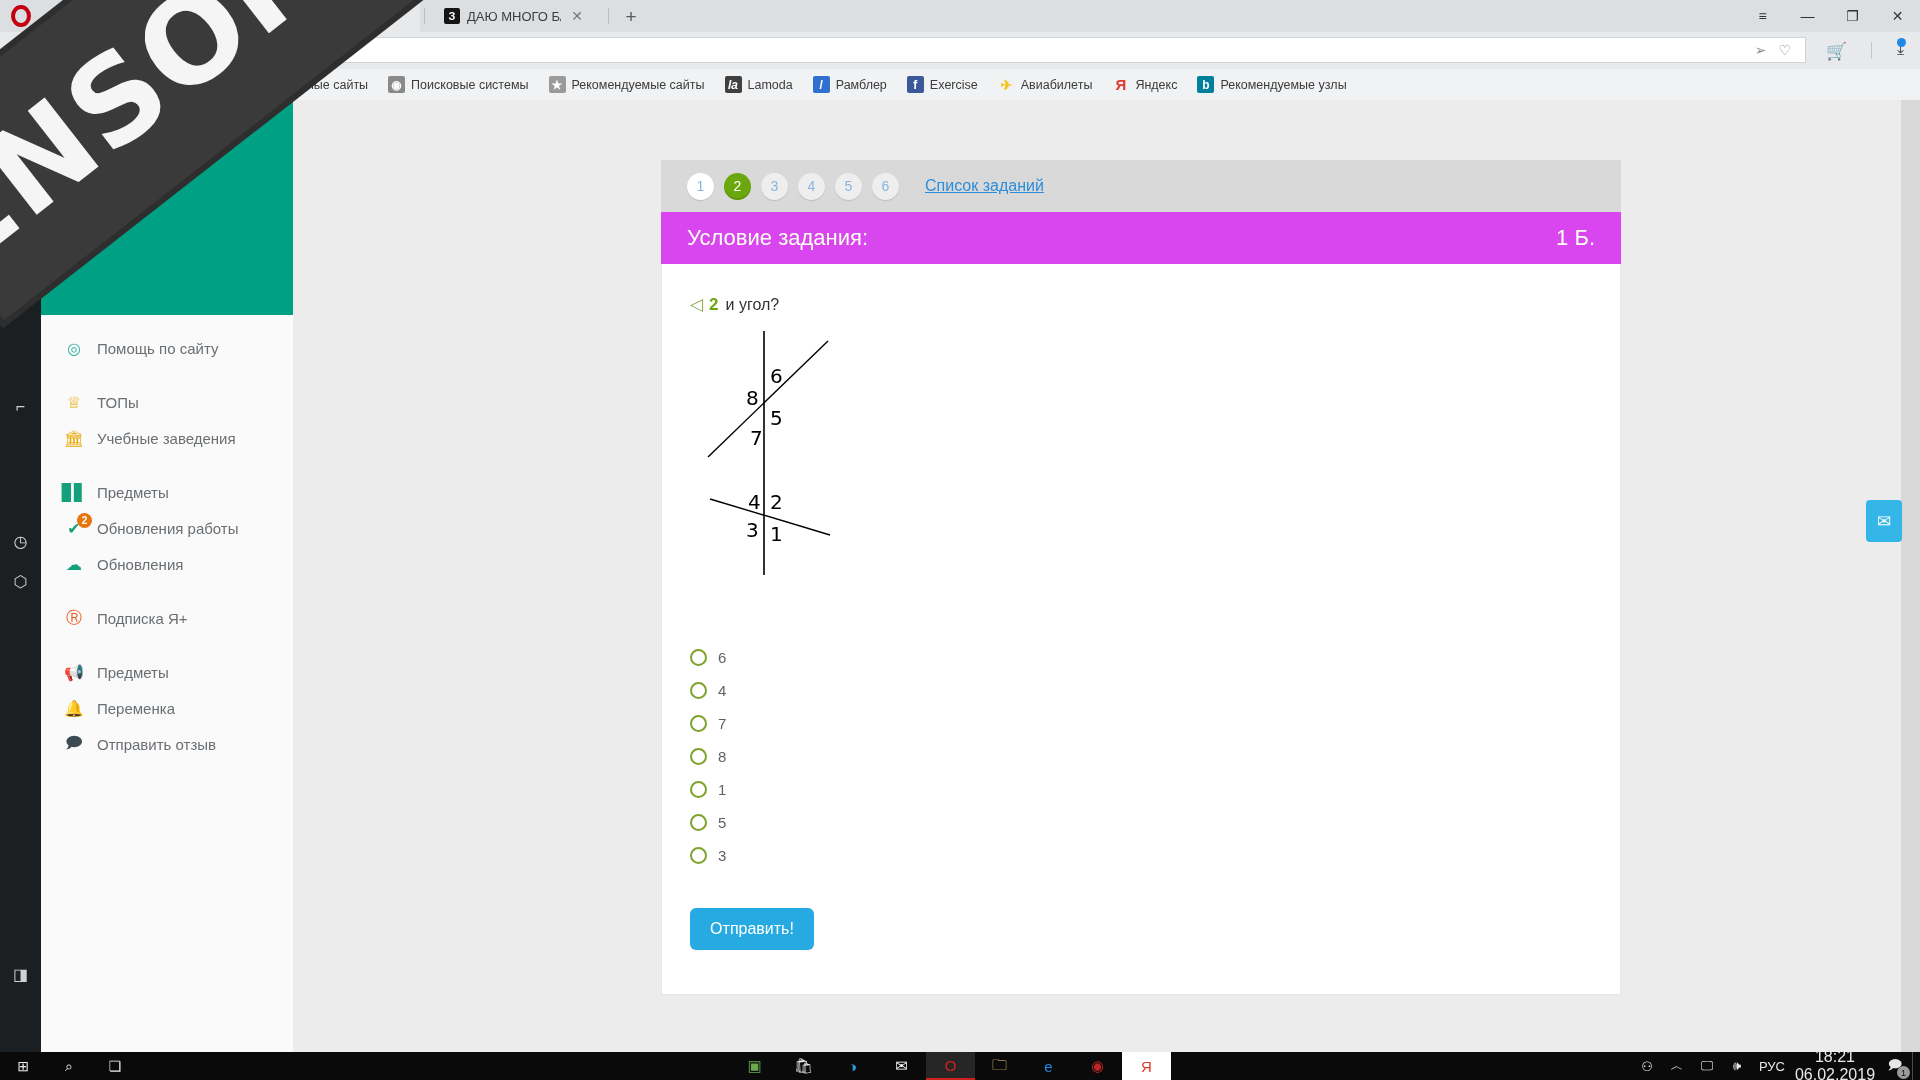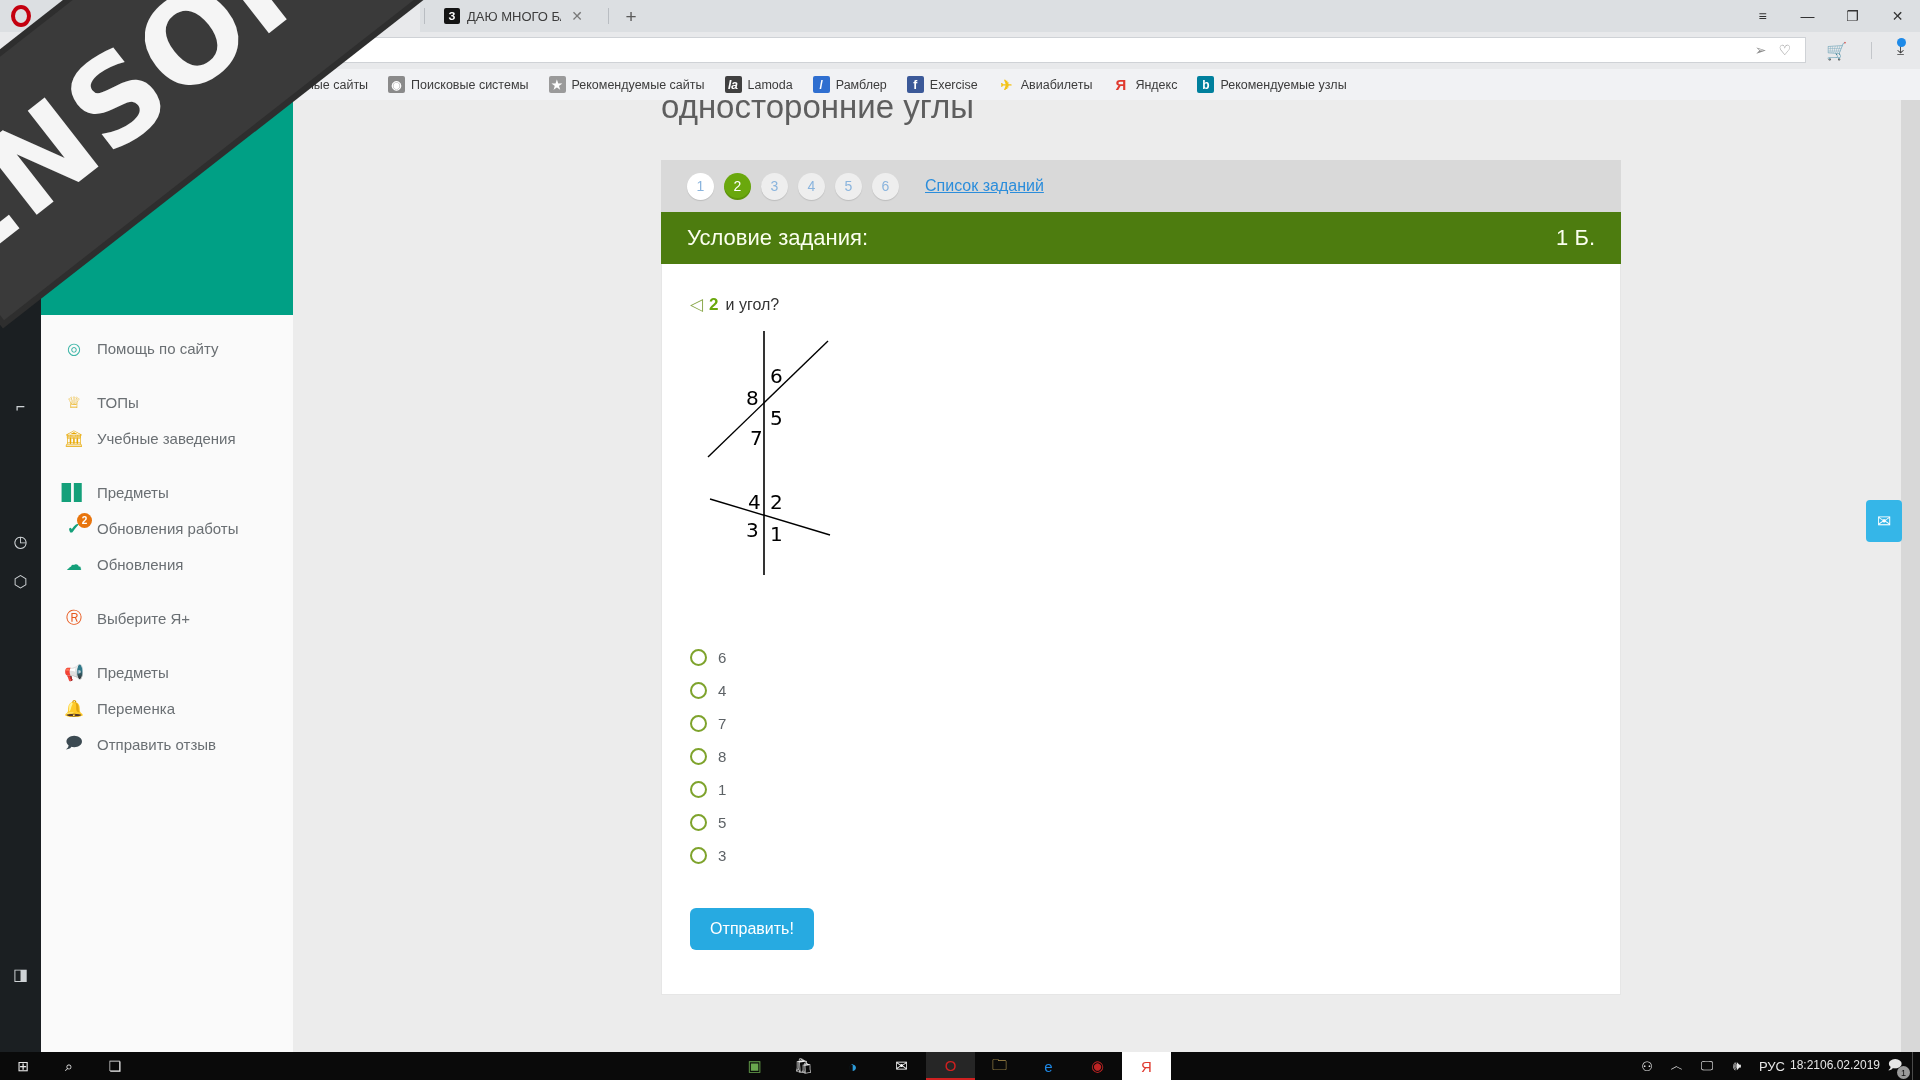--- a/index.html
+++ b/index.html
@@ -195,21 +195,21 @@
     display: flex; align-items: center; justify-content: center;
     font-size: 14px;
     box-shadow: 0 1px 1px rgba(0,0,0,.13);
   }
   .step.off { background: #eeeeee; }
   .step.cur { background: #6aa80d; color: #fff; box-shadow: inset 0 -2px 0 rgba(0,0,0,.12); }
   .steplink {
     margin-left: 16px; color: #2b8ddb; font-size: 16px;
   }
   .task-head {
-    background: #4d7c0f; height: 52px;
+    background: #d946ef; height: 52px;
     display: flex; align-items: center; justify-content: space-between;
     padding: 0 26px;
     color: #fbffef;
   }
   .task-head .t { font-size: 22px; }
   .task-head .p { font-size: 22px; }
   .task-body {
     background: #fff; padding: 30px 28px 44px 28px;
     min-height: 700px;
     border: 1px solid #e6e6e6; border-top: none;
@@ -300,22 +300,22 @@
     display: flex; align-items: center; gap: 0;
     color: #e7e7e7; font-size: 11px;
   }
   .tray-ic {
     width: 30px; height: 28px;
     display: flex; align-items: center; justify-content: center;
     font-size: 13px;
   }
   .clock {
     width: 86px; height: 28px;
-    display: flex; flex-direction: row; align-items: center; justify-content: center;
-    line-height: 1.15; font-size: 12px;
+    display: flex; flex-direction: column; align-items: center; justify-content: center;
+    line-height: 1.15; font-size: 16px;
   }
   .notif {
     width: 34px; height: 28px; position: relative;
     display: flex; align-items: center; justify-content: center;
     font-size: 13px;
   }
   .notif .cnt {
     position: absolute; right: 2px; bottom: 1px;
     width: 13px; height: 13px; border-radius: 50%;
     background: #9a9a9a; color: #111;
@@ -465,40 +465,39 @@
           </span>
           <span>Обновления работы</span>
         </div>
         <div class="menu-item">
           <span class="mi" style="color:#14a07a">☁</span>
           <span>Обновления</span>
         </div>
         <div class="menu-gap"></div>
         <div class="menu-item">
           <span class="mi" style="color:#e8581c">Ⓡ</span>
-          <span>Выберите Я+</span>
+          <span>Подписка Я+</span>
         </div>
         <div class="menu-gap"></div>
         <div class="menu-item">
           <span class="mi" style="color:#3c4a52">📢</span>
           <span>Предметы</span>
         </div>
         <div class="menu-item">
           <span class="mi" style="color:#3c4a52">🔔</span>
           <span>Переменка</span>
         </div>
         <div class="menu-item">
           <span class="mi" style="color:#3c4a52">🗩</span>
           <span>Отправить отзыв</span>
         </div>
       </div>
     </div>
 
     <div class="main">
-      <h1 class="page-title">односторонние углы</h1>
 
       <div class="card">
 
         <div class="stepbar">
           <div class="step">1</div>
           <div class="step cur">2</div>
           <div class="step off">3</div>
           <div class="step off">4</div>
           <div class="step off">5</div>
           <div class="step off">6</div>

